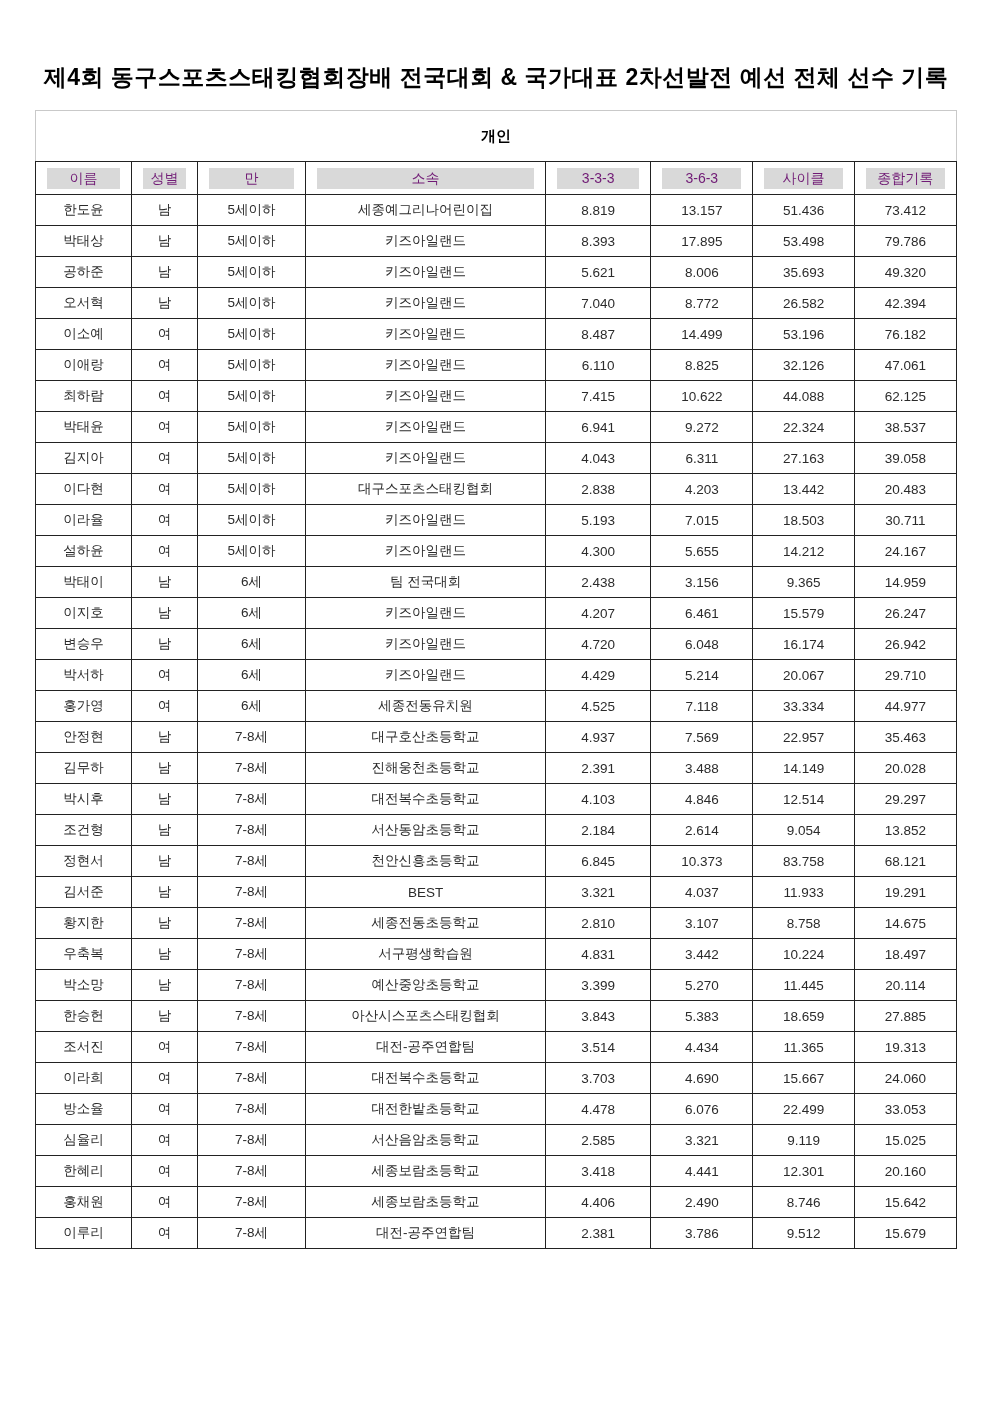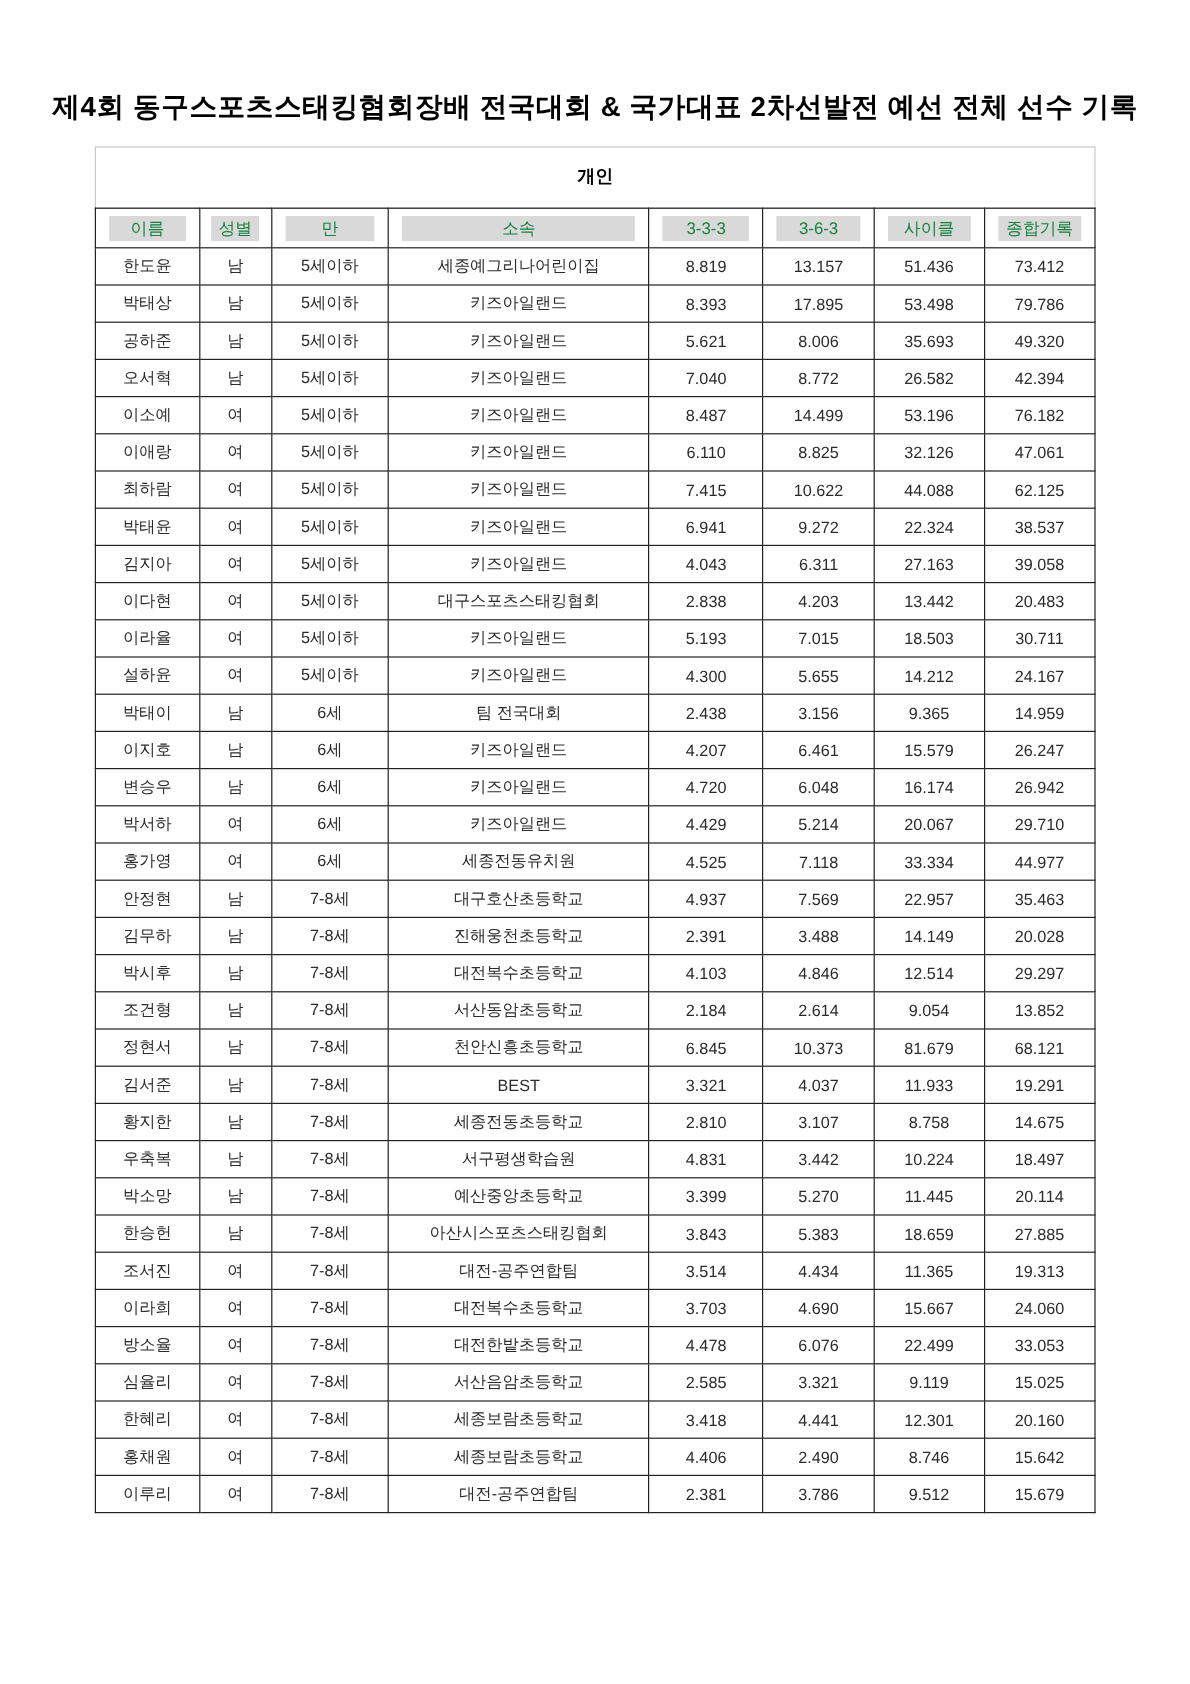--- a/index.html
+++ b/index.html
@@ -21,31 +21,31 @@
     font-family: "Liberation Sans", "DejaVu Sans", sans-serif;
     color: var(--text-color);
   }
   .page {
     width: 992px;
     height: 1403px;
     position: relative;
     overflow: hidden;
   }
   .doc-title {
-    margin: 12px;
+    margin: 0;
     padding-top: 62px;
     text-align: center;
     font-size: 23px;
     font-weight: 700;
     letter-spacing: 0.5px;
     color: #000000;
     white-space: nowrap;
   }
   .table-wrap {
-    width: 834px;
+    width: 922px;
     margin: 17px auto 0 auto;
   }
   .section-cell {
     border: 1px solid var(--section-border);
     height: 52px;
     line-height: 50px;
     text-align: center;
     font-size: 15px;
     font-weight: 700;
     color: #000000;
@@ -63,21 +63,21 @@
     text-align: center;
     vertical-align: middle;
     overflow: hidden;
     white-space: nowrap;
     padding: 0;
   }
   table.records th {
     height: 33px;
     font-weight: 400;
     font-size: 14px;
-    color: #15803d;
+    color: #701a75;
   }
   table.records td {
     height: 31px;
     font-size: 13.5px;
     color: #2b2b2b;
   }
   .hl {
     display: block;
     margin: 0 auto;
     width: calc(100% - 22px);
@@ -356,21 +356,21 @@
             <td>9.054</td>
             <td>13.852</td>
           </tr>
           <tr>
             <td>정현서</td>
             <td>남</td>
             <td>7-8세</td>
             <td>천안신흥초등학교</td>
             <td>6.845</td>
             <td>10.373</td>
-            <td>81.679</td>
+            <td>83.758</td>
             <td>68.121</td>
           </tr>
           <tr>
             <td>김서준</td>
             <td>남</td>
             <td>7-8세</td>
             <td>BEST</td>
             <td>3.321</td>
             <td>4.037</td>
             <td>11.933</td>

